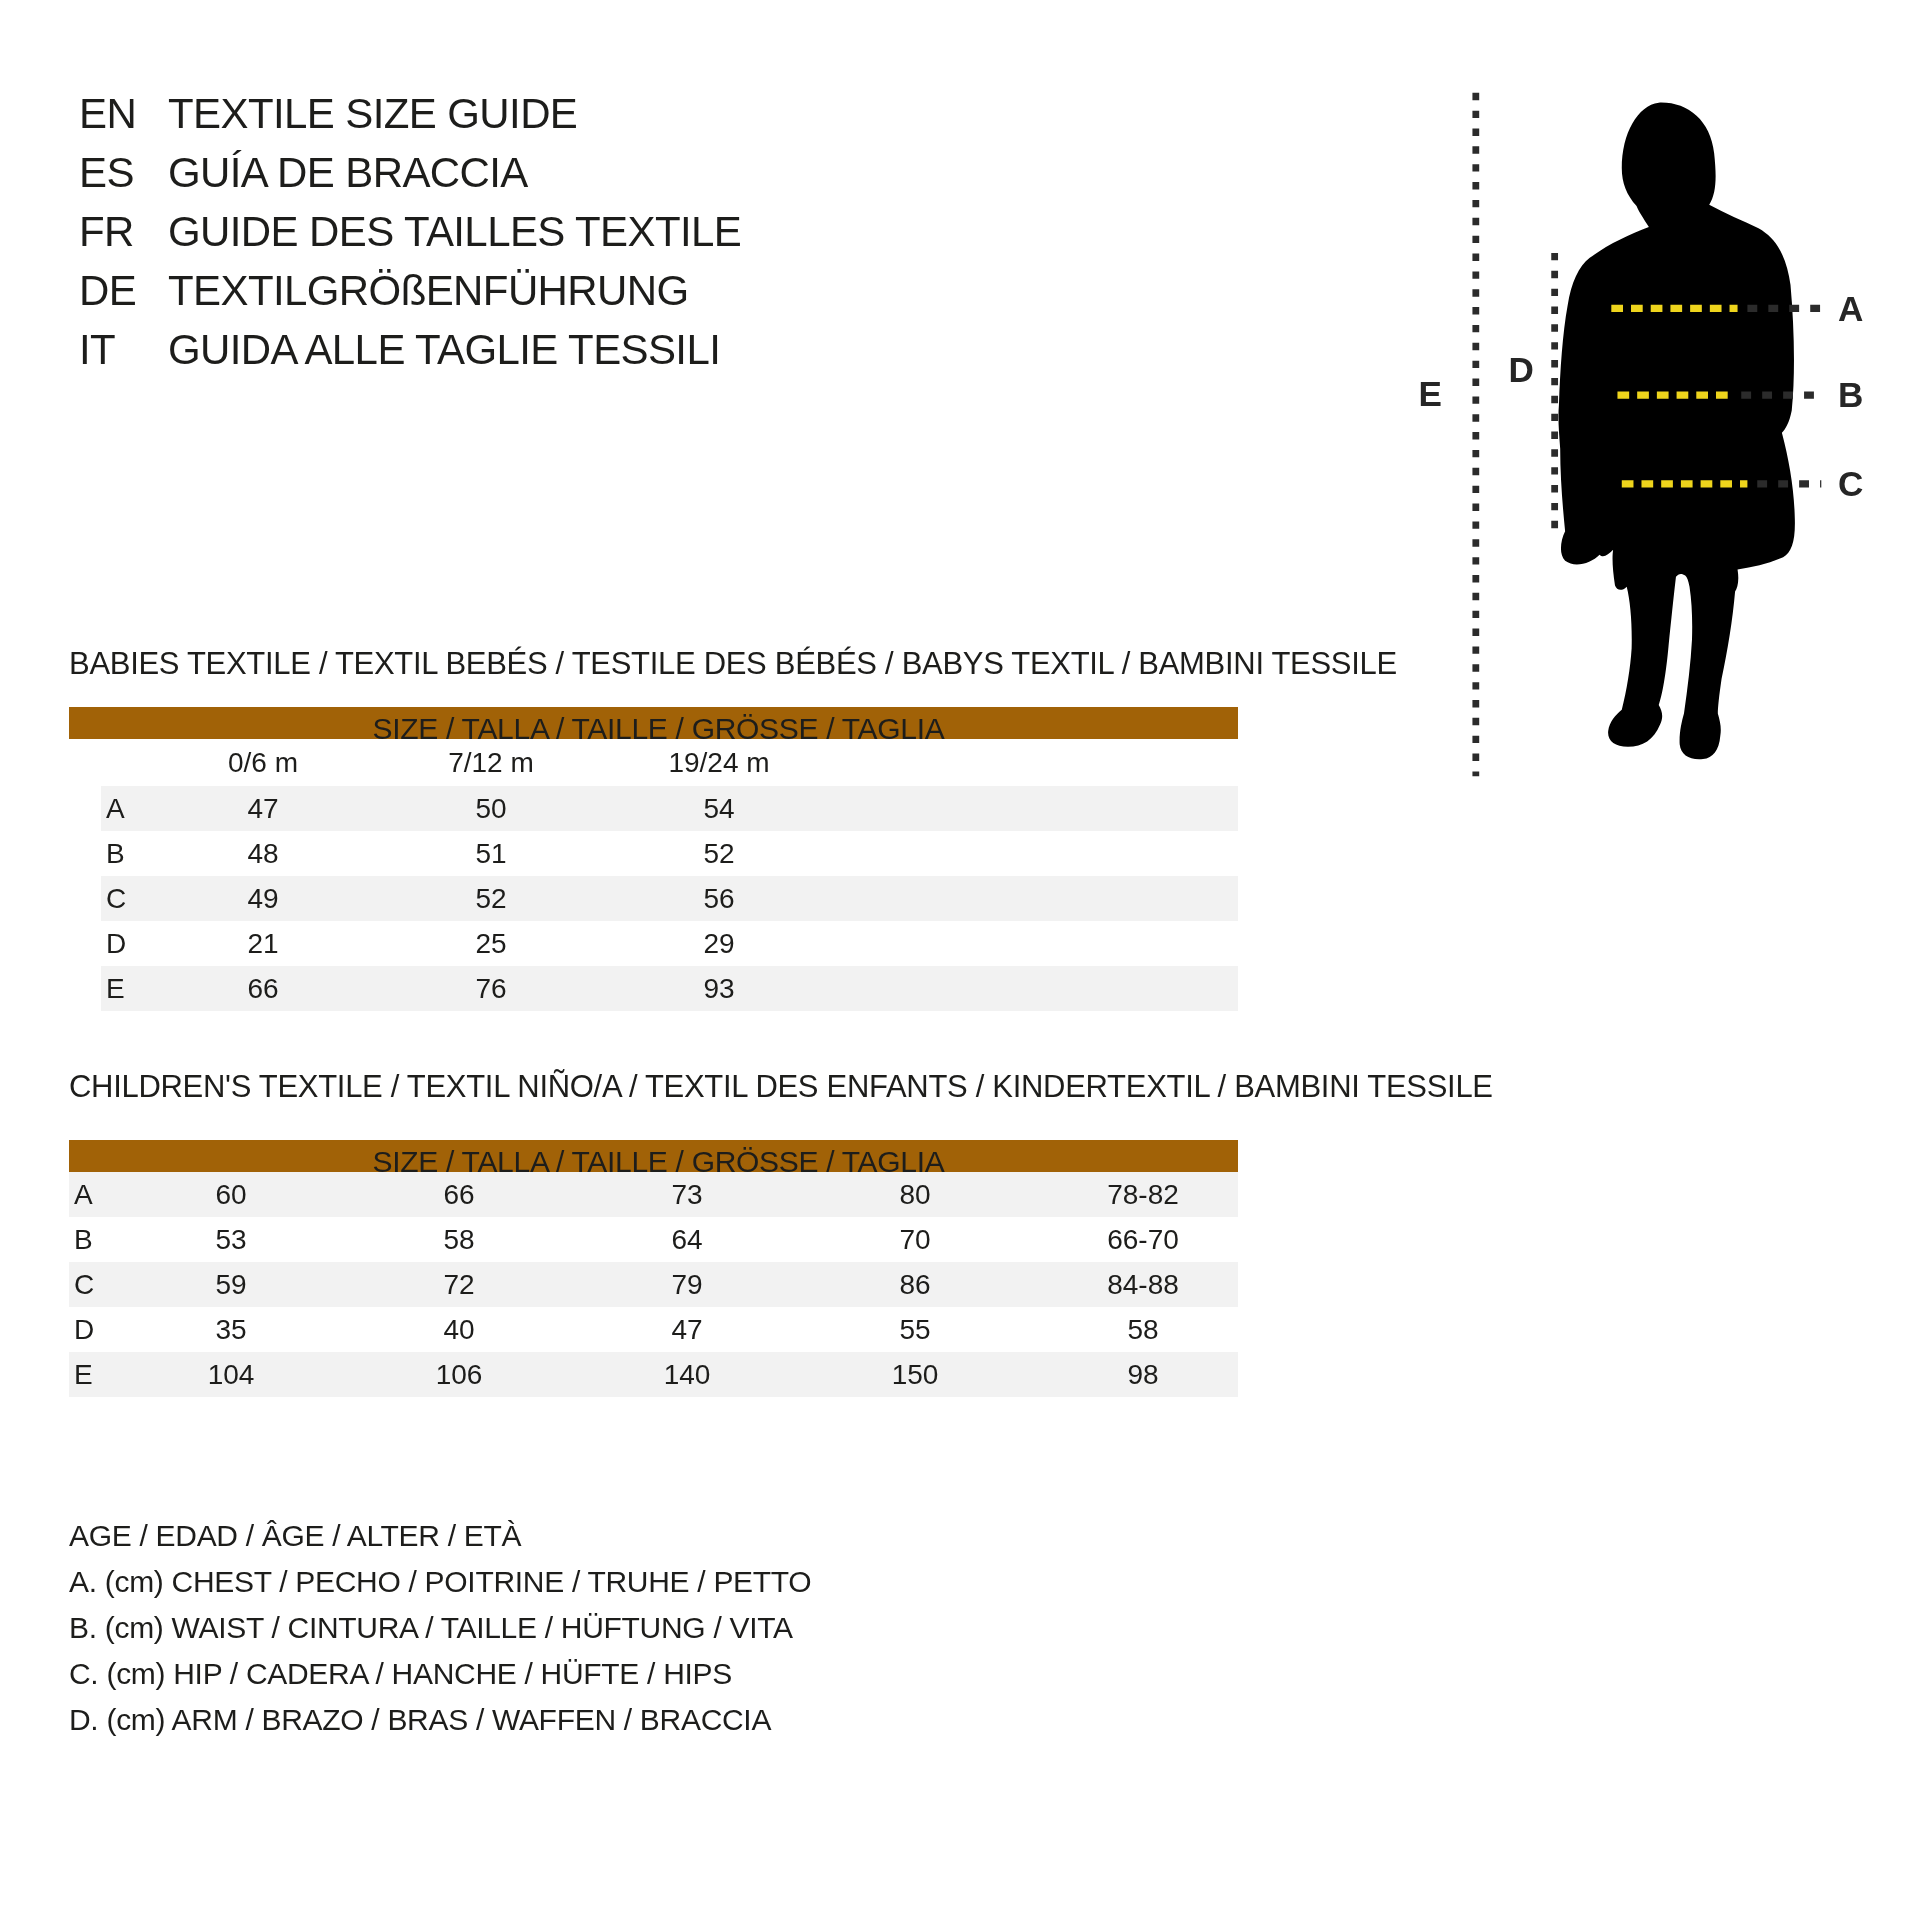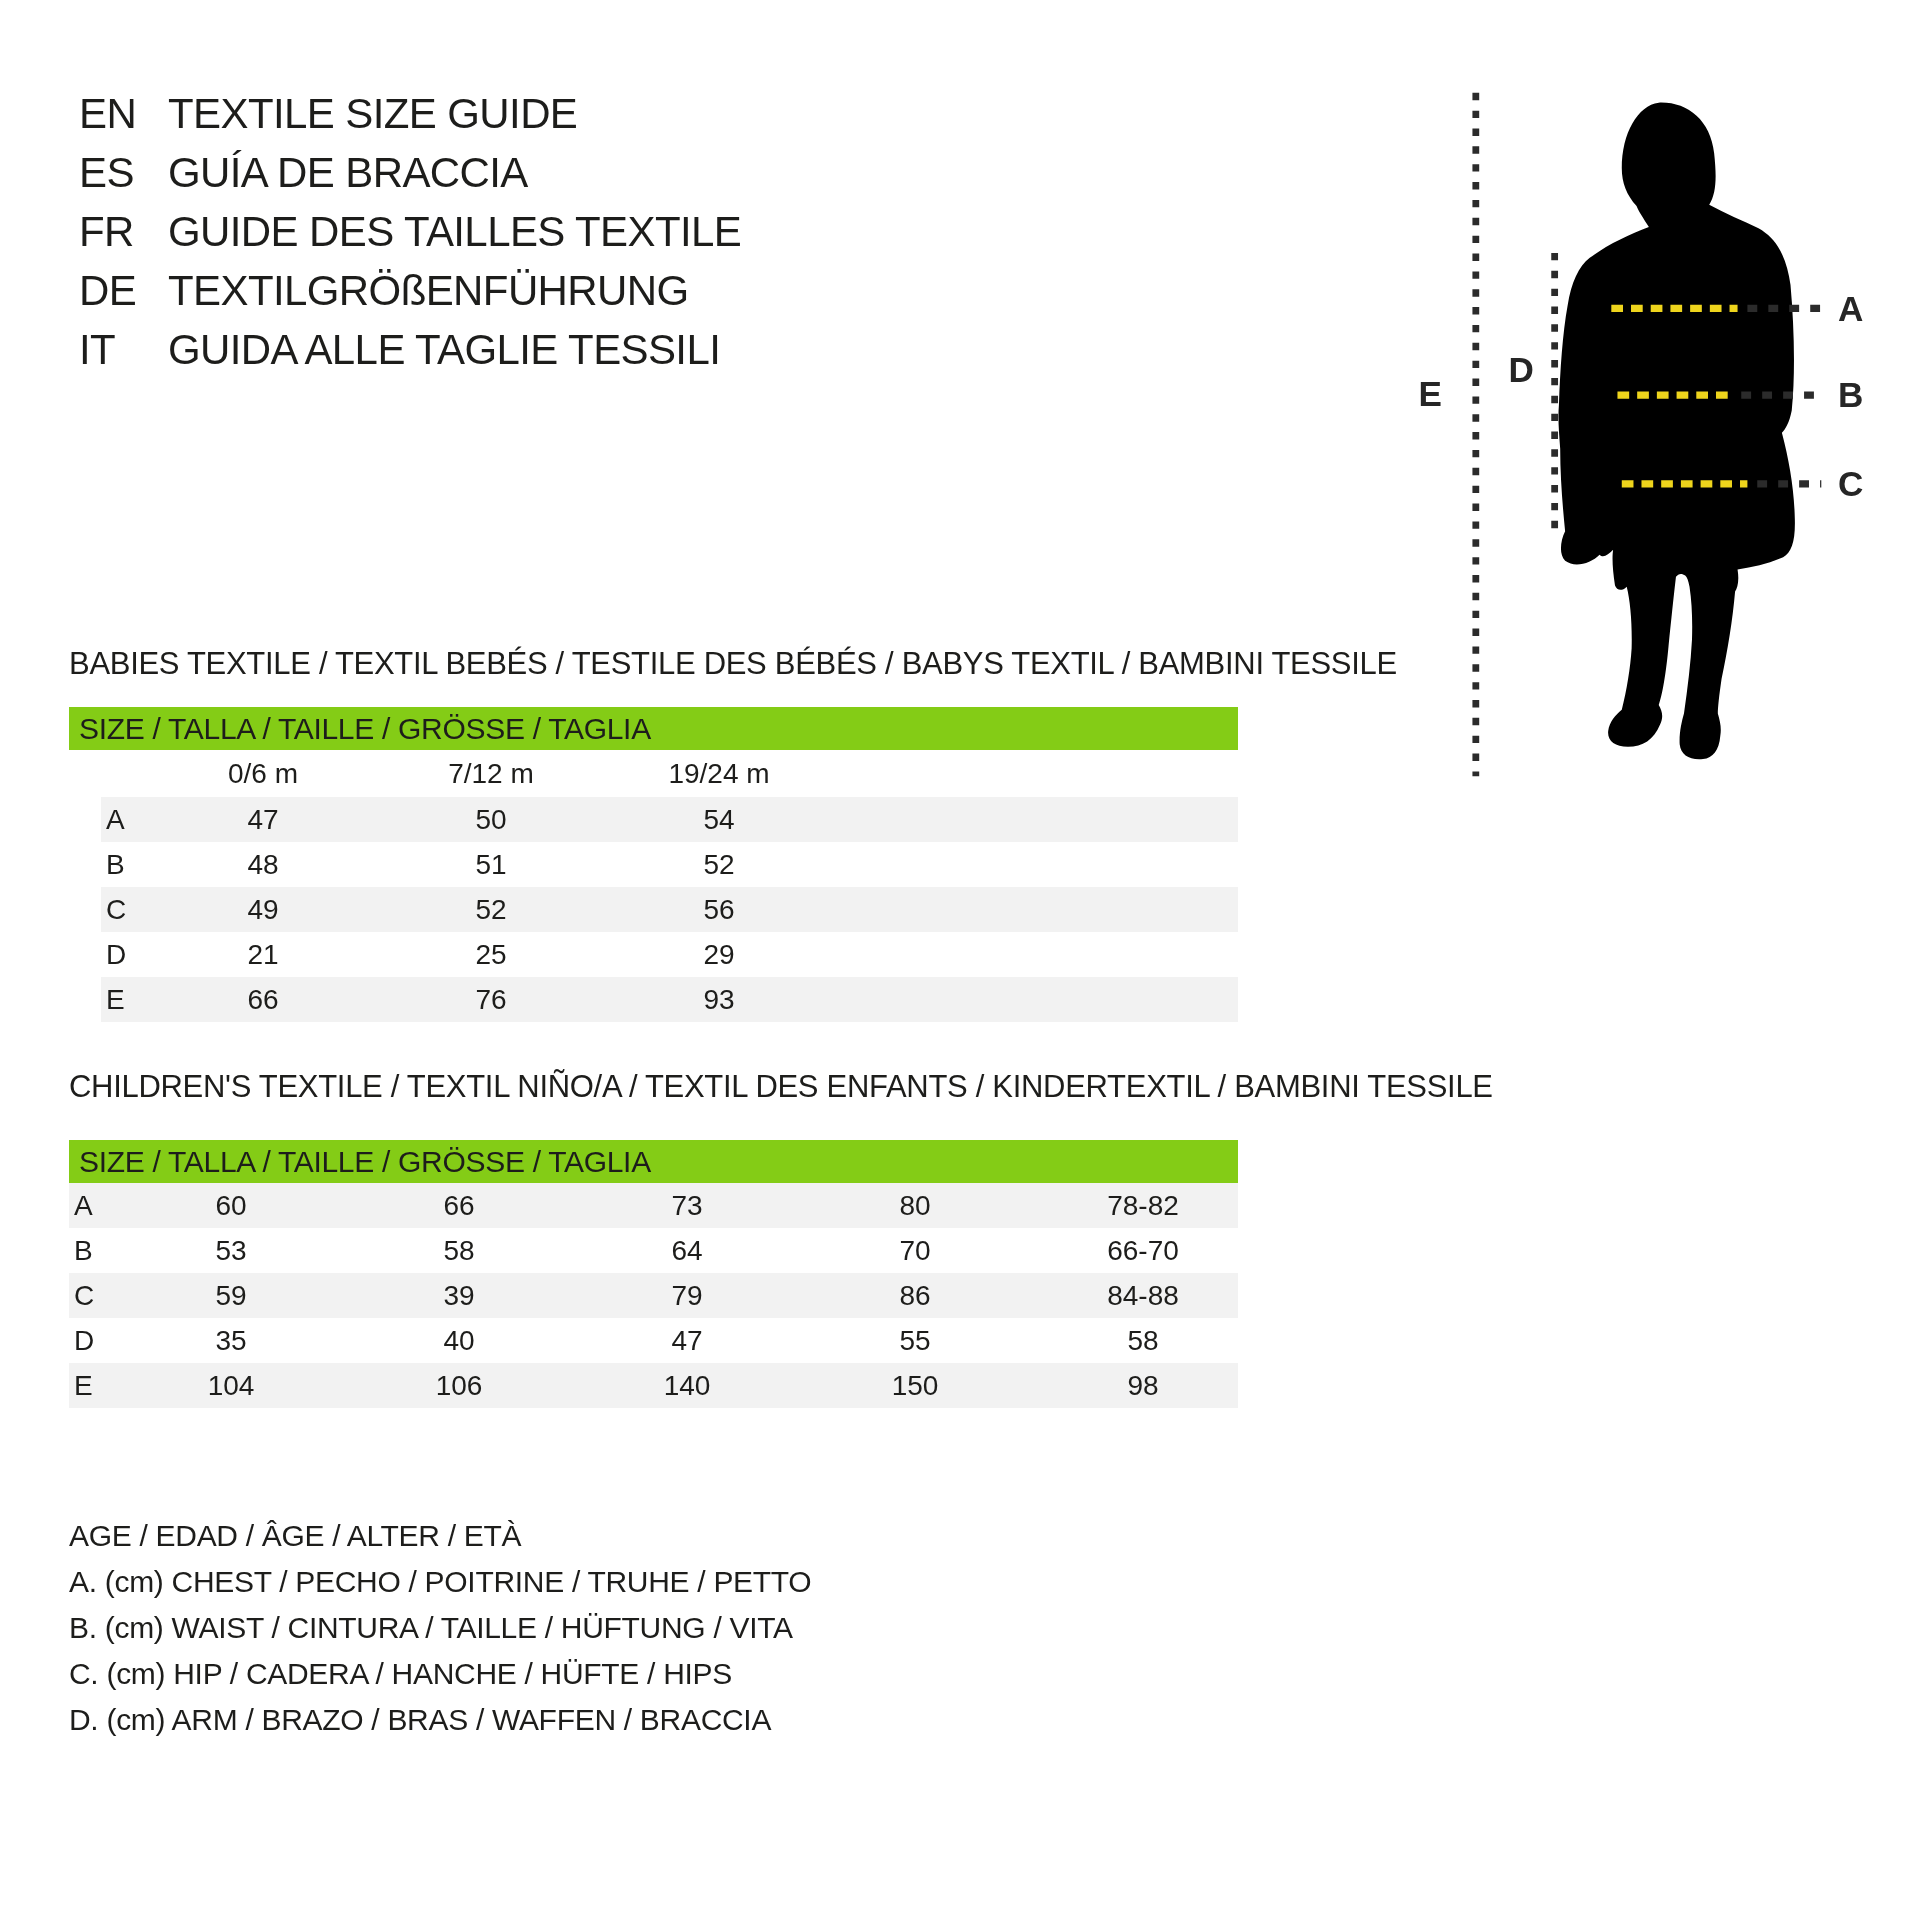--- a/index.html
+++ b/index.html
@@ -13,21 +13,21 @@
   .lang-row{display:flex;}
   .lang-code{width:89px;flex:0 0 89px;}
   
   .section-title{position:absolute;left:69px;font-size:31px;line-height:37px;letter-spacing:-0.3px;white-space:nowrap;}
   #babies-title{top:645px;}
   #children-title{top:1068px;}
   
   .size-table{position:absolute;left:69px;width:1169px;}
   #babies-table{top:707px;}
   #children-table{top:1140px;}
-  .size-bar{height:43px;line-height:43px;background:#84cc16;padding-left:10px;font-size:30px;letter-spacing:-0.3px;}
+  .size-bar{height:32px;line-height:43px;background:#a16207;padding-left:10px;font-size:30px;letter-spacing:-0.3px;text-align:center;}
   .cols{display:grid;}
   .cols-3{grid-template-columns:48px 228px 228px 228px;margin-left:32px;}
   .cols-5{grid-template-columns:48px 228px 228px 228px 228px 228px;}
   .col-head{height:47px;line-height:47px;font-size:28px;}
   .col-head .cell{text-align:center;}
   .trow{height:45px;line-height:45px;font-size:28px;}
   .trow.striped{background:#f2f2f2;}
   .trow .rlabel{text-align:left;padding-left:5px;}
   .trow .cell{text-align:center;}
   
@@ -187,21 +187,21 @@
     <div class="rlabel">B</div>
     <div class="cell">53</div>
     <div class="cell">58</div>
     <div class="cell">64</div>
     <div class="cell">70</div>
     <div class="cell">66-70</div>
   </div>
   <div class="cols cols-5 trow striped">
     <div class="rlabel">C</div>
     <div class="cell">59</div>
-    <div class="cell">39</div>
+    <div class="cell">72</div>
     <div class="cell">79</div>
     <div class="cell">86</div>
     <div class="cell">84-88</div>
   </div>
   <div class="cols cols-5 trow">
     <div class="rlabel">D</div>
     <div class="cell">35</div>
     <div class="cell">40</div>
     <div class="cell">47</div>
     <div class="cell">55</div>

